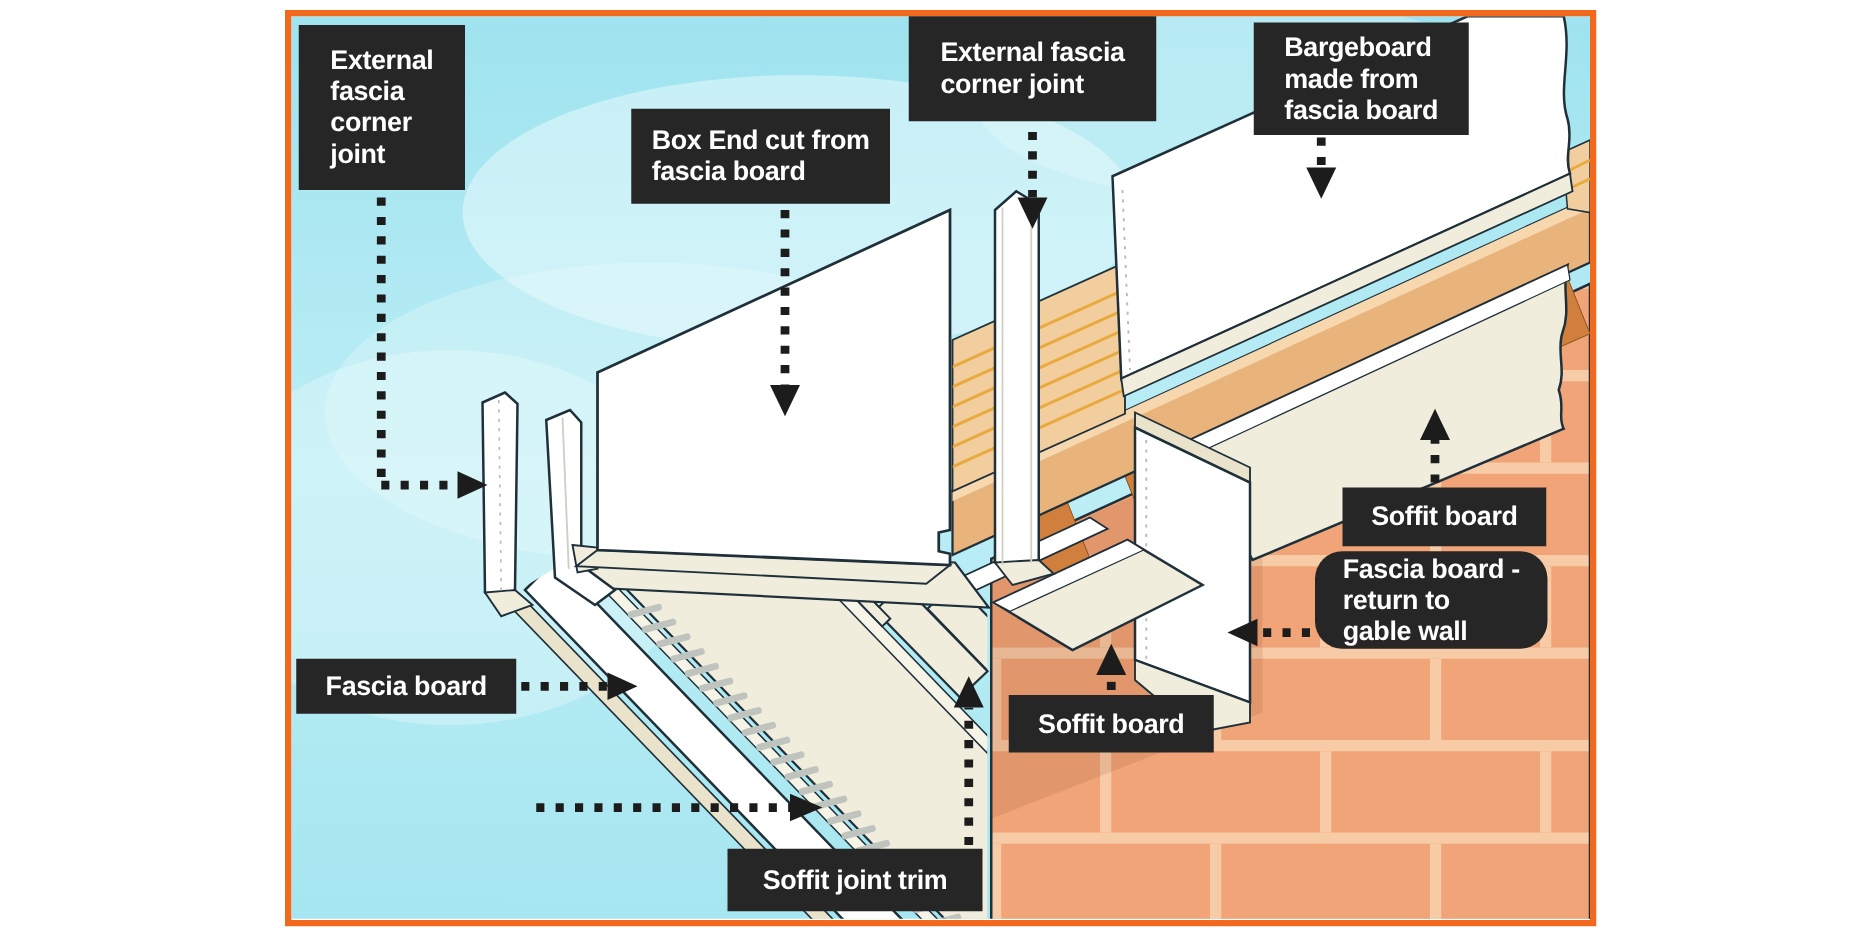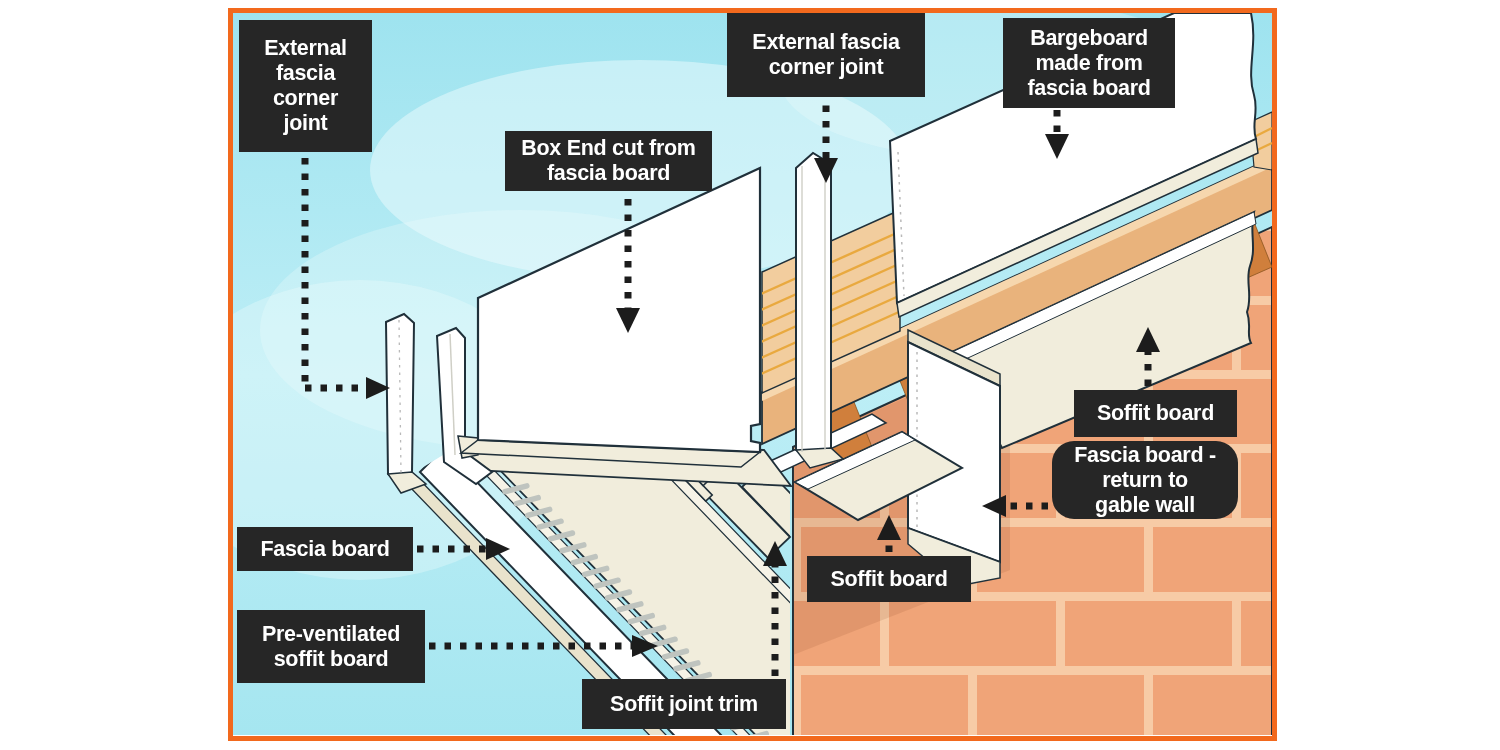--- a/index.html
+++ b/index.html
@@ -8,25 +8,25 @@
     --brick:#F0A478; --mortar:#F7CBA6; --brick_shade:#8A4A20;
     --wood:#E9B37C; --wood_light:#F6D7AE; --grain:#F2CD9E; --grain_line:#E9A93F;
     --rafter:#D07F3C; --board:#FFFFFF; --cream:#F1EDDC; --cream_deep:#E9E3CC;
     --vent:#BFC4BF; --line:#20303A; --leader:#1C1C1C;
   }
   html,body{margin:0;padding:0;background:#FFFFFF;}
   .stage{position:relative;width:1500px;height:750px;background:#FFFFFF;overflow:hidden;
          font-family:"Liberation Sans", sans-serif;}
   .stage svg{position:absolute;left:0;top:0;}
   .label{position:absolute;background:var(--label_bg);color:var(--label_text);
-         display:flex;align-items:center;justify-content:center;text-align:center;
+         display:flex;align-items:center;justify-content:center;
          font-weight:700;font-size:21.5px;line-height:25px;letter-spacing:-0.3px;
          white-space:pre-line;box-sizing:border-box;padding:4px 6px;z-index:5;}
   #lab-corner-left {left:239px;top:20px;width:133px;height:132px;}
-  #lab-box-end     {left:505px;top:87px;width:207px;height:60px;margin-top:44px;}
+  #lab-box-end     {left:505px;top:87px;width:207px;height:76px;}
   #lab-corner-top  {left:727px;top:13px;width:198px;height:84px;}
   #lab-bargeboard  {left:971px;top:18px;width:172px;height:90px;margin-left:32px;}
   #lab-soffit-right{left:1074px;top:390px;width:163px;height:47px;}
   #lab-fascia-return{left:1052px;top:441px;width:186px;height:78px;border-radius:22px;}
   #lab-fascia-left {left:237px;top:527px;width:176px;height:44px;}
   #lab-soffit-mid  {left:807px;top:556px;width:164px;height:46px;}
   #lab-pre-vent    {left:237px;top:610px;width:188px;height:73px;}
   #lab-joint-trim  {left:582px;top:679px;width:204px;height:50px;}
 </style>
 </head>
@@ -254,17 +254,15 @@
 corner joint</div>
 <div class="label" id="lab-bargeboard">Bargeboard
 made from
 fascia board</div>
 <div class="label" id="lab-soffit-right">Soffit board</div>
 <div class="label" id="lab-fascia-return">Fascia board -
 return to
 gable wall</div>
 <div class="label" id="lab-fascia-left">Fascia board</div>
 <div class="label" id="lab-soffit-mid">Soffit board</div>
-<div class="label" id="lab-pre-vent">Pre-ventilated
-soffit board</div>
 <div class="label" id="lab-joint-trim">Soffit joint trim</div>
 
 </div>
 
 </body></html>

